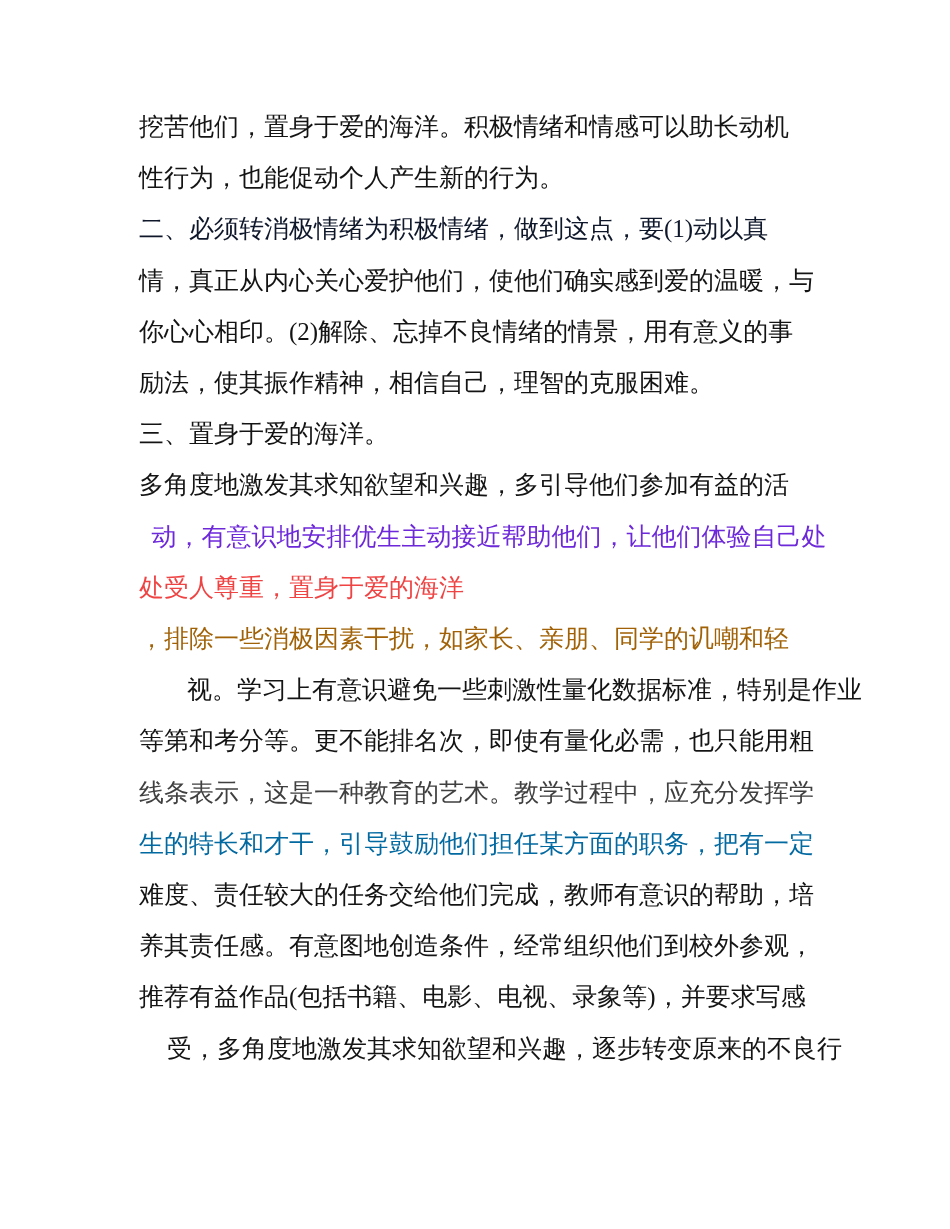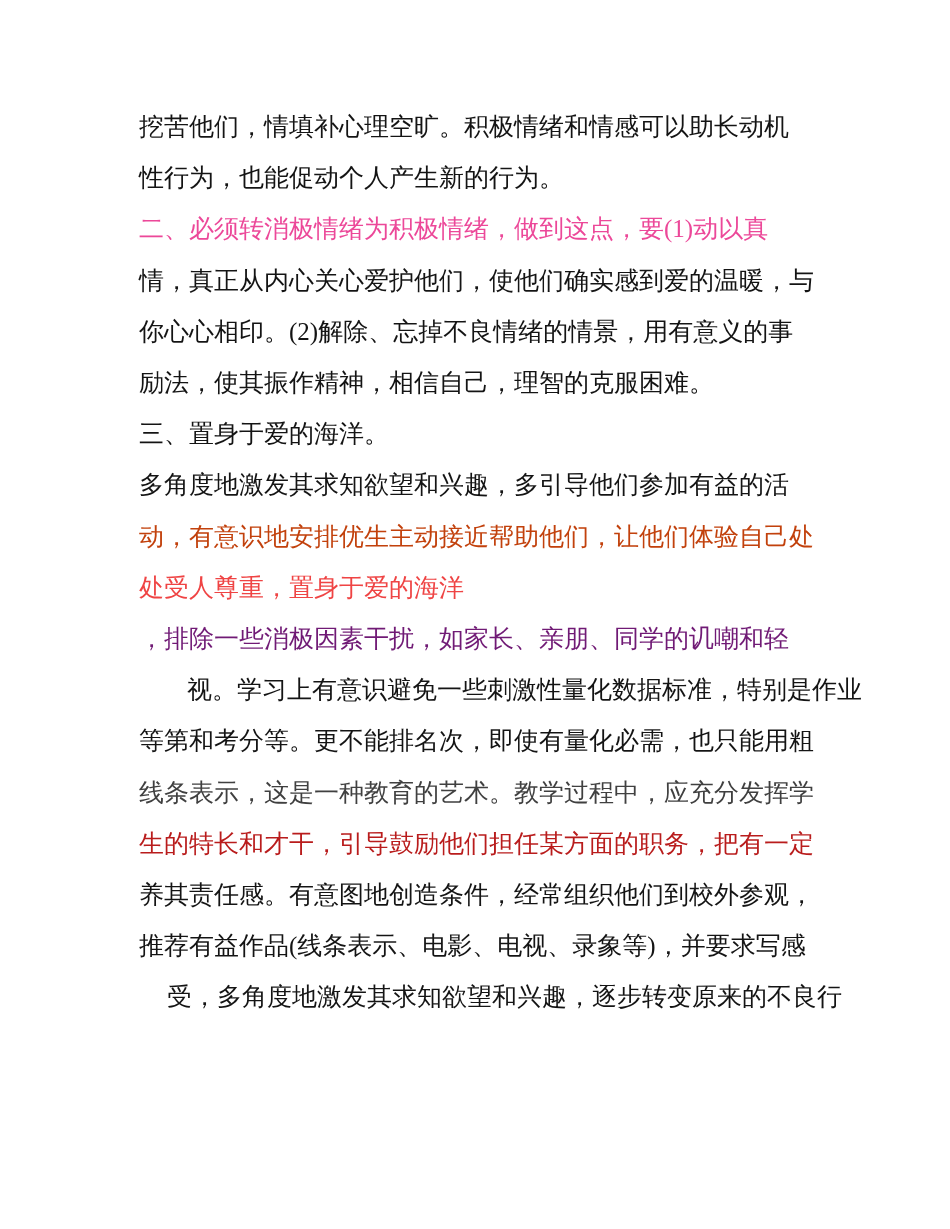--- a/index.html
+++ b/index.html
@@ -29,32 +29,33 @@
     color: #141414;
     white-space: nowrap;
     letter-spacing: 0px;
   }
 </style>
 </head>
 <body>
 
 <div class="page" style="background: rgb(255, 255, 255);">
   <div class="text-block">
-    <p class="line" style="color: rgb(20, 20, 20);">挖苦他们，情填补心理空旷。积极情绪和情感可以助长动机</p>
+    <p class="line" style="color: rgb(20, 20, 20);">挖苦他们，置身于爱的海洋。积极情绪和情感可以助长动机</p>
     <p class="line" style="color: rgb(20, 20, 20);">性行为，也能促动个人产生新的行为。</p>
-    <p class="line" style="color: #ec4899;">二、必须转消极情绪为积极情绪，做到这点，要(1)动以真</p>
+    <p class="line" style="color: #0f172a;">二、必须转消极情绪为积极情绪，做到这点，要(1)动以真</p>
     <p class="line" style="color: rgb(20, 20, 20);">情，真正从内心关心爱护他们，使他们确实感到爱的温暖，与</p>
     <p class="line" style="color: rgb(20, 20, 20);">你心心相印。(2)解除、忘掉不良情绪的情景，用有意义的事</p>
     <p class="line" style="color: rgb(20, 20, 20);">励法，使其振作精神，相信自己，理智的克服困难。</p>
     <p class="line" style="color: rgb(20, 20, 20);">三、置身于爱的海洋。</p>
     <p class="line" style="color: rgb(20, 20, 20);">多角度地激发其求知欲望和兴趣，多引导他们参加有益的活</p>
-    <p class="line" style="color: #c2410c;">动，有意识地安排优生主动接近帮助他们，让他们体验自己处</p>
+    <p class="line" style="color: #6d28d9; text-align: center;">动，有意识地安排优生主动接近帮助他们，让他们体验自己处</p>
     <p class="line" style="color: #ef4444;">处受人尊重，置身于爱的海洋</p>
-    <p class="line" style="color: #701a75;">，排除一些消极因素干扰，如家长、亲朋、同学的讥嘲和轻</p>
+    <p class="line" style="color: #a16207;">，排除一些消极因素干扰，如家长、亲朋、同学的讥嘲和轻</p>
     <p class="line" style="color: rgb(20, 20, 20); margin-left: 48px;">视。学习上有意识避免一些刺激性量化数据标准，特别是作业</p>
     <p class="line" style="color: rgb(20, 20, 20);">等第和考分等。更不能排名次，即使有量化必需，也只能用粗</p>
     <p class="line" style="color: #404040;">线条表示，这是一种教育的艺术。教学过程中，应充分发挥学</p>
-    <p class="line" style="color: #b91c1c;">生的特长和才干，引导鼓励他们担任某方面的职务，把有一定</p>
+    <p class="line" style="color: #0369a1;">生的特长和才干，引导鼓励他们担任某方面的职务，把有一定</p>
+    <p class="line" style="color: rgb(20, 20, 20);">难度、责任较大的任务交给他们完成，教师有意识的帮助，培</p>
     <p class="line" style="color: rgb(20, 20, 20);">养其责任感。有意图地创造条件，经常组织他们到校外参观，</p>
-    <p class="line" style="color: rgb(20, 20, 20);">推荐有益作品(线条表示、电影、电视、录象等)，并要求写感</p>
+    <p class="line" style="color: rgb(20, 20, 20);">推荐有益作品(包括书籍、电影、电视、录象等)，并要求写感</p>
     <p class="line" style="color: rgb(20, 20, 20); margin-left: 28px;">受，多角度地激发其求知欲望和兴趣，逐步转变原来的不良行</p>
   </div>
 </div>
 
 </body></html>

